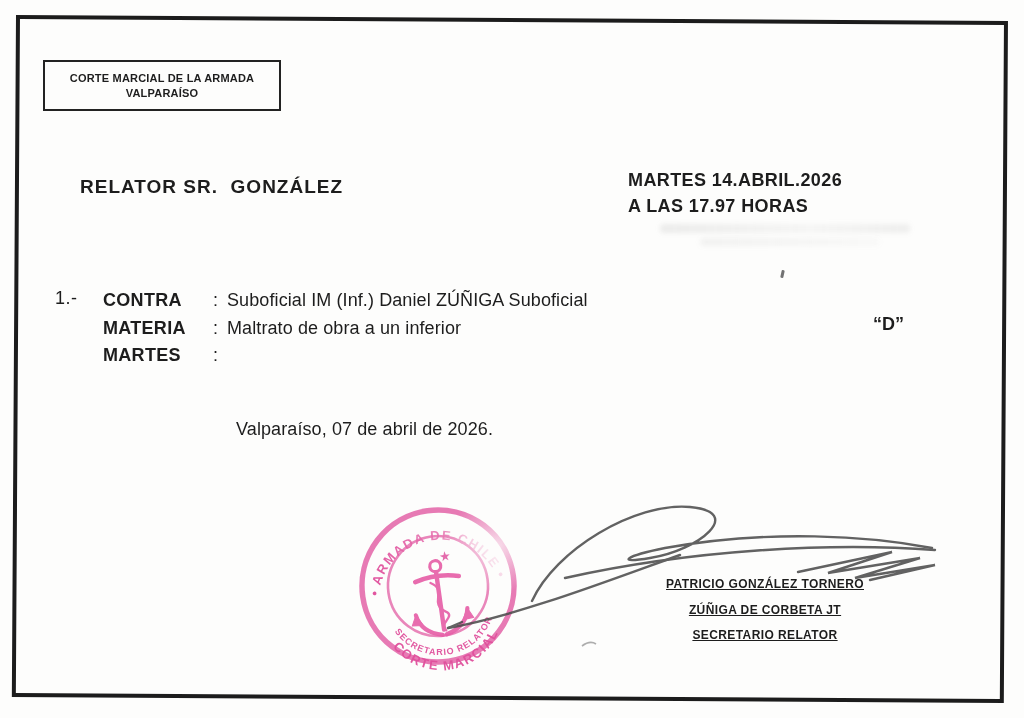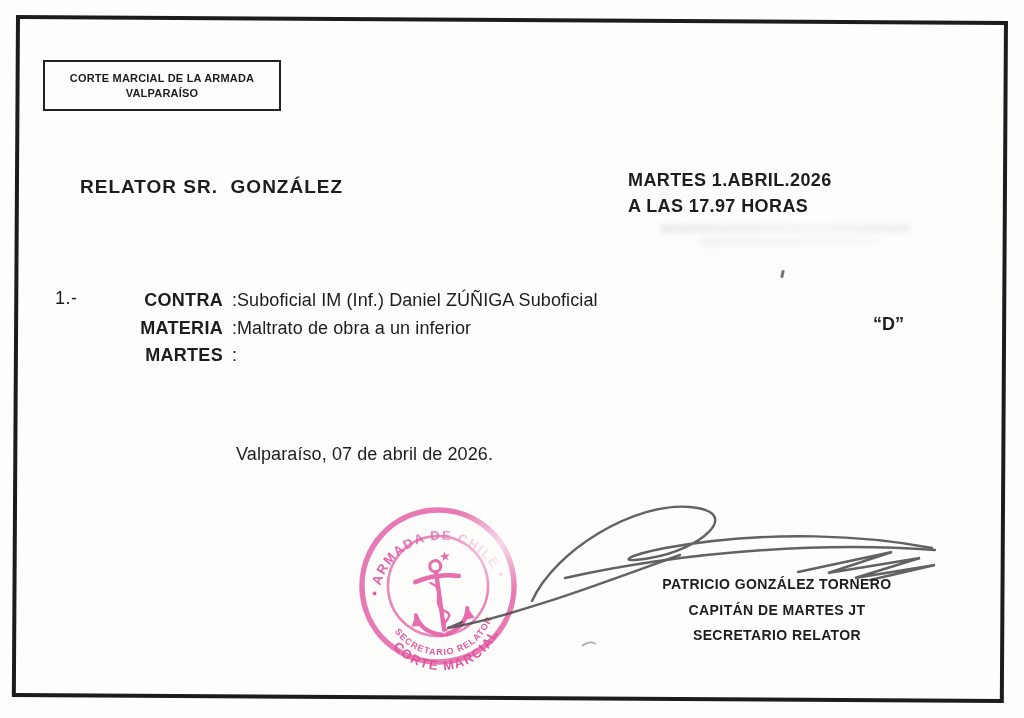--- a/index.html
+++ b/index.html
@@ -36,65 +36,65 @@
   .ghost2{
     position:absolute;left:700px;top:238px;width:180px;height:8px;
     background:linear-gradient(90deg,rgba(110,110,110,.08),rgba(110,110,110,.03));
     filter:blur(2.5px);border-radius:4px;
   }
   .speck1{position:absolute;left:781px;top:270px;width:3px;height:8px;background:rgba(40,40,40,.65);transform:rotate(12deg);border-radius:1px;}
   .caseno{
     position:absolute;left:55px;top:288px;font-size:18px;letter-spacing:.5px;
   }
   .casetable{
-    position:absolute;left:113px;top:287px;font-size:18px;line-height:27.5px;text-align:right;
+    position:absolute;left:103px;top:287px;font-size:18px;line-height:27.5px;
   }
   .crow{display:flex;}
   .clabel{width:110px;font-weight:bold;letter-spacing:.3px;flex:0 0 auto;}
   .ccolon{width:14px;flex:0 0 auto;}
   .cvalue{white-space:nowrap;letter-spacing:.1px;}
   .copyletter{
     position:absolute;left:873px;top:314px;font-weight:bold;font-size:18px;
   }
   .dateline{
-    position:absolute;left:236px;top:419px;font-size:18px;letter-spacing:.1px;margin-top:25px;
+    position:absolute;left:236px;top:419px;font-size:18px;letter-spacing:.1px;
   }
   .stamp{
     position:absolute;left:352px;top:500px;width:172px;height:172px;
     transform:rotate(-8deg);
   }
   .stampfade{
     position:absolute;left:445px;top:498px;width:105px;height:95px;
     background:radial-gradient(closest-side,rgba(253,253,252,.75),rgba(253,253,252,0));
     pointer-events:none;
   }
   .signature{
     position:absolute;left:400px;top:480px;width:560px;height:190px;
   }
   .signer{
-    position:absolute;left:596px;top:572px;width:362px;
-    text-align:center;font-weight:bold;font-size:14px;line-height:25.5px;letter-spacing:.4px;
+    position:absolute;left:584px;top:572px;width:362px;
+    text-align:center;font-weight:bold;font-size:12px;line-height:25.5px;letter-spacing:.4px;text-decoration:underline;
   }
 </style>
 </head>
 <body>
 
 <div class="sheet">
 
   <div class="frame"></div>
 
   <div class="letterhead">
     <div>CORTE MARCIAL DE LA ARMADA</div>
     <div>VALPARAÍSO</div>
   </div>
 
   <div class="relator">RELATOR SR.  GONZÁLEZ</div>
 
   <div class="hearing">
-    <div>MARTES 1.ABRIL.2026</div>
+    <div>MARTES 14.ABRIL.2026</div>
     <div>A LAS 17.97 HORAS</div>
   </div>
 
   <div class="ghost"></div>
   <div class="ghost2"></div>
   <div class="speck1"></div>
 
   <div class="caseno">1.-</div>
 
   <div class="casetable">
@@ -164,17 +164,17 @@
       <path d="M 165,98 C 290,70 430,62 535,70"></path>
       <path d="M 398,92 L 492,72 L 428,93 L 520,78 L 455,98 L 535,85 L 470,100"></path>
       <path d="M 280,75 C 210,100 120,135 48,148"></path>
       <path d="M 48,148 l 14,-6"></path>
     </g>
     <path d="M 182,166 q 8,-6 14,-2" stroke="#6b6b6b" stroke-width="1.6" fill="none" opacity="0.55"></path>
   </svg>
 
   <div class="signer">
     <div>PATRICIO GONZÁLEZ TORNERO</div>
-    <div>CAPITÁN DE MARTES JT</div>
+    <div>ZÚÑIGA DE CORBETA JT</div>
     <div>SECRETARIO RELATOR</div>
   </div>
 
 </div>
 
 </body></html>

